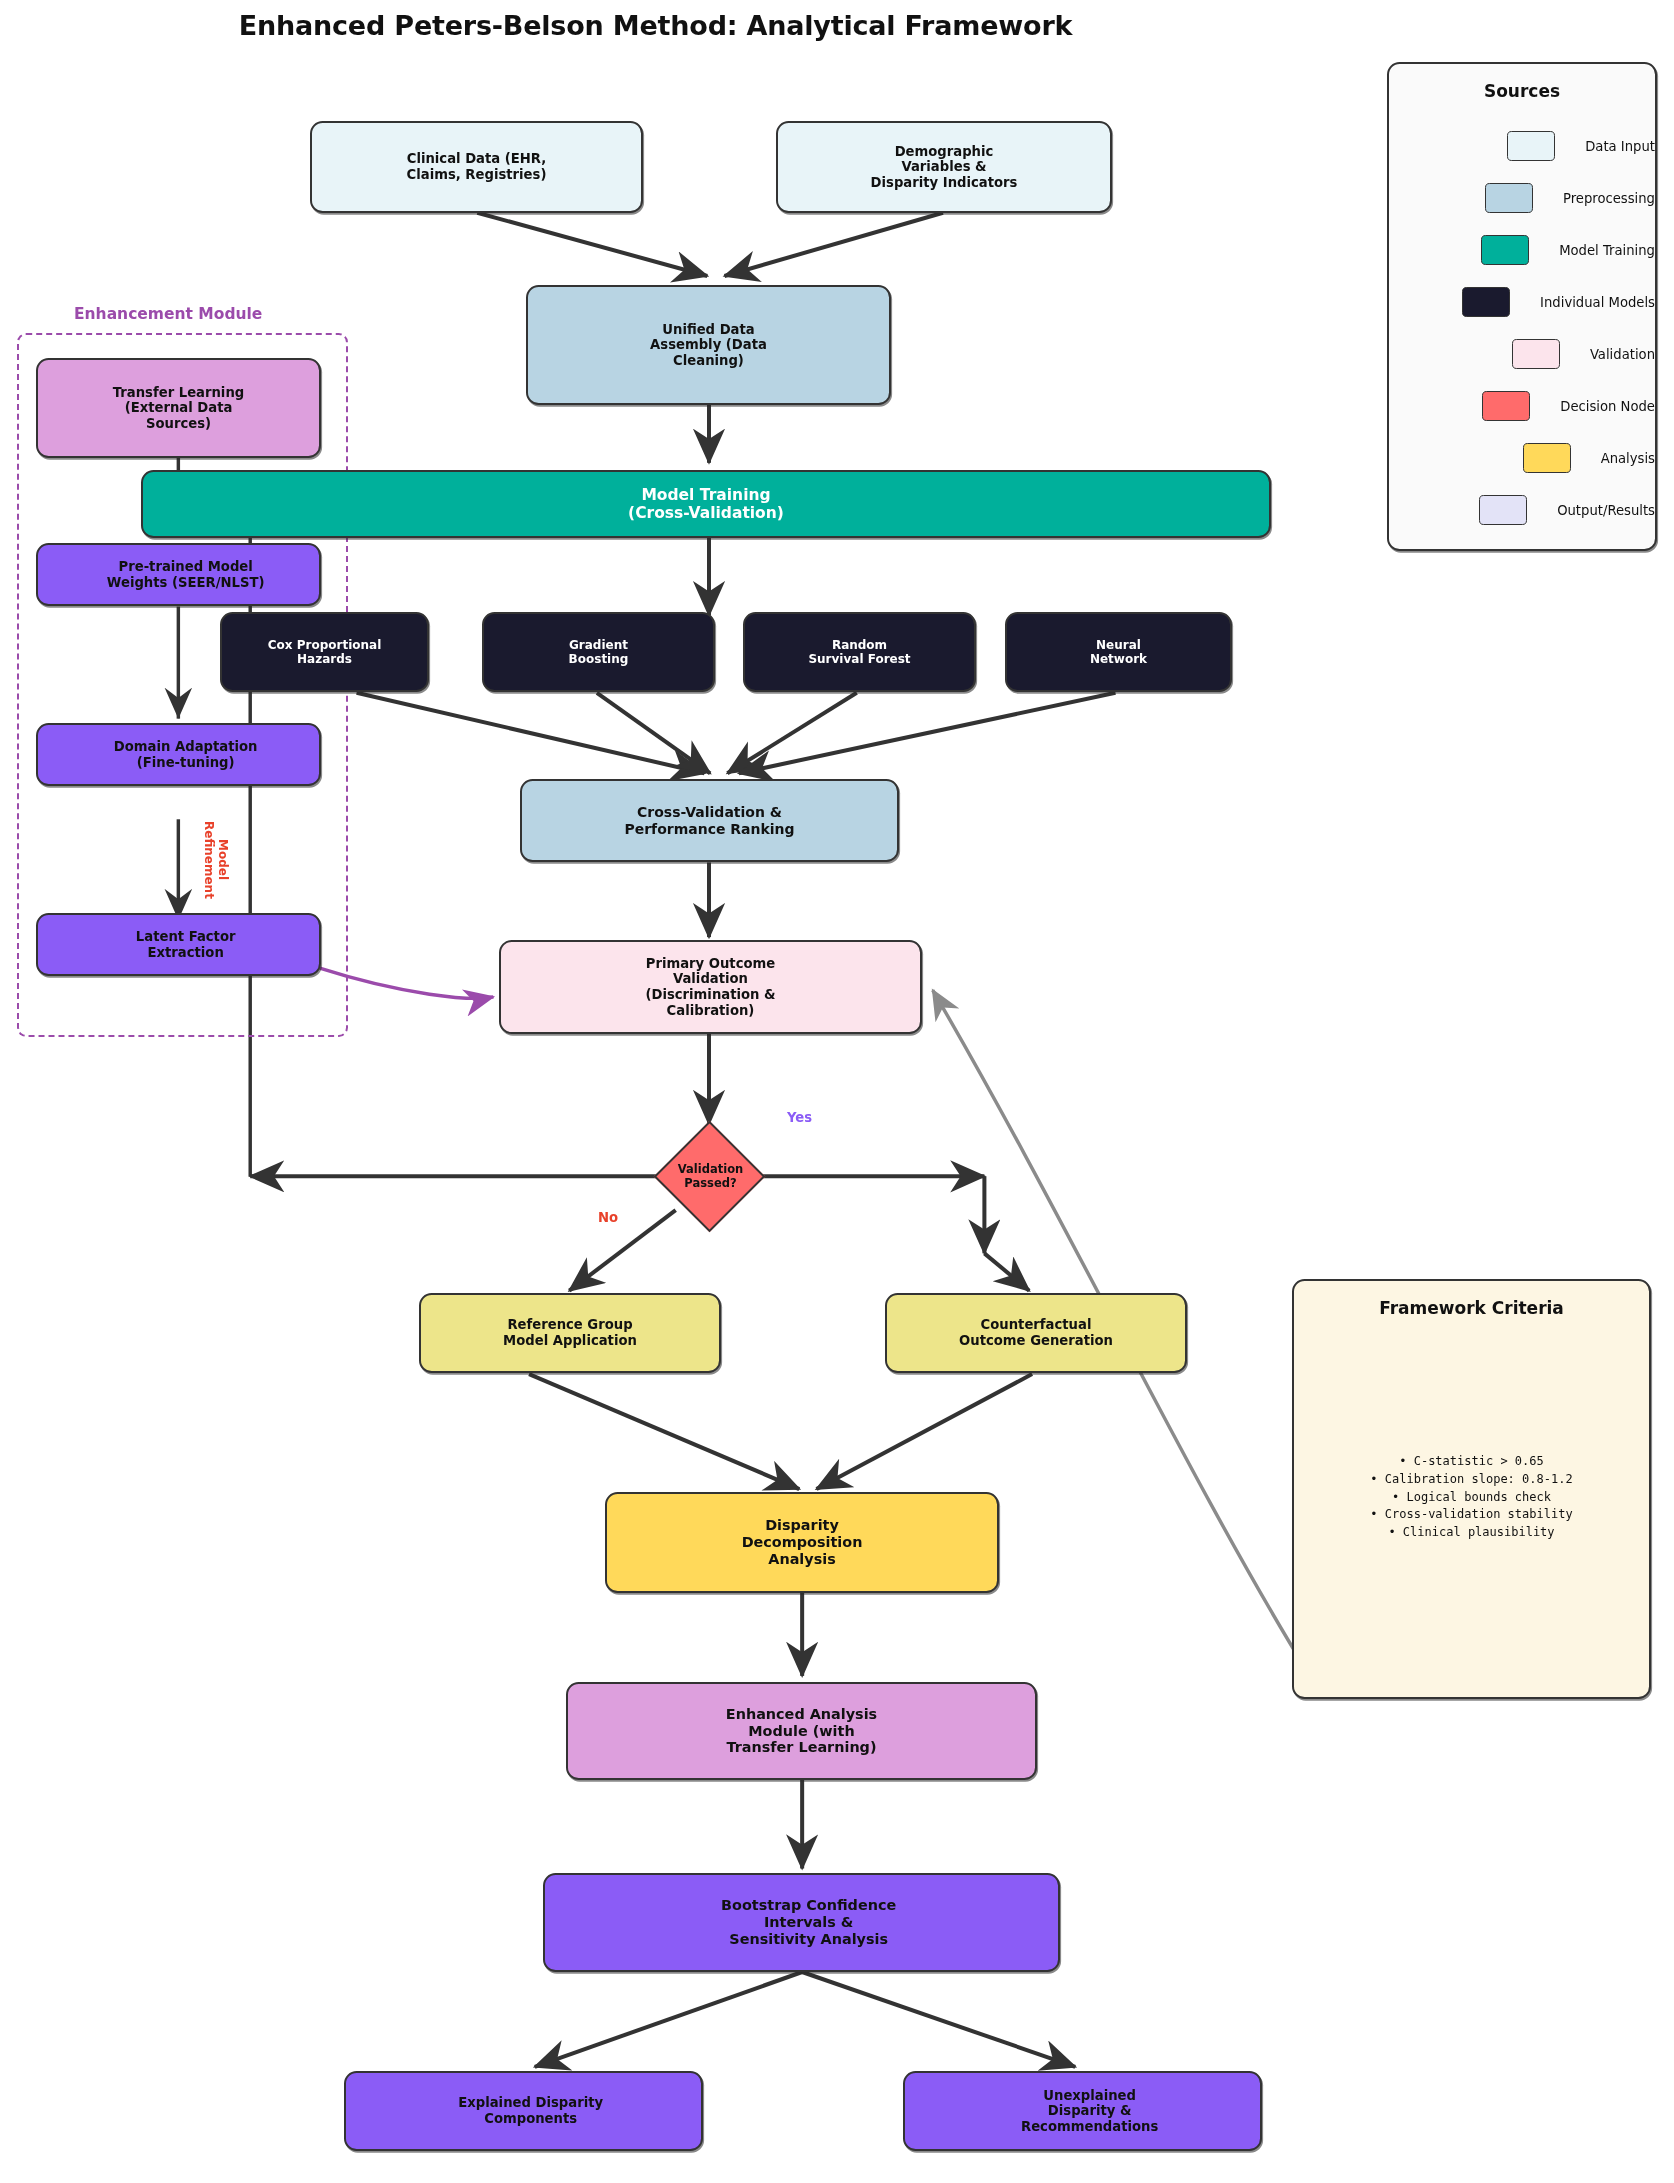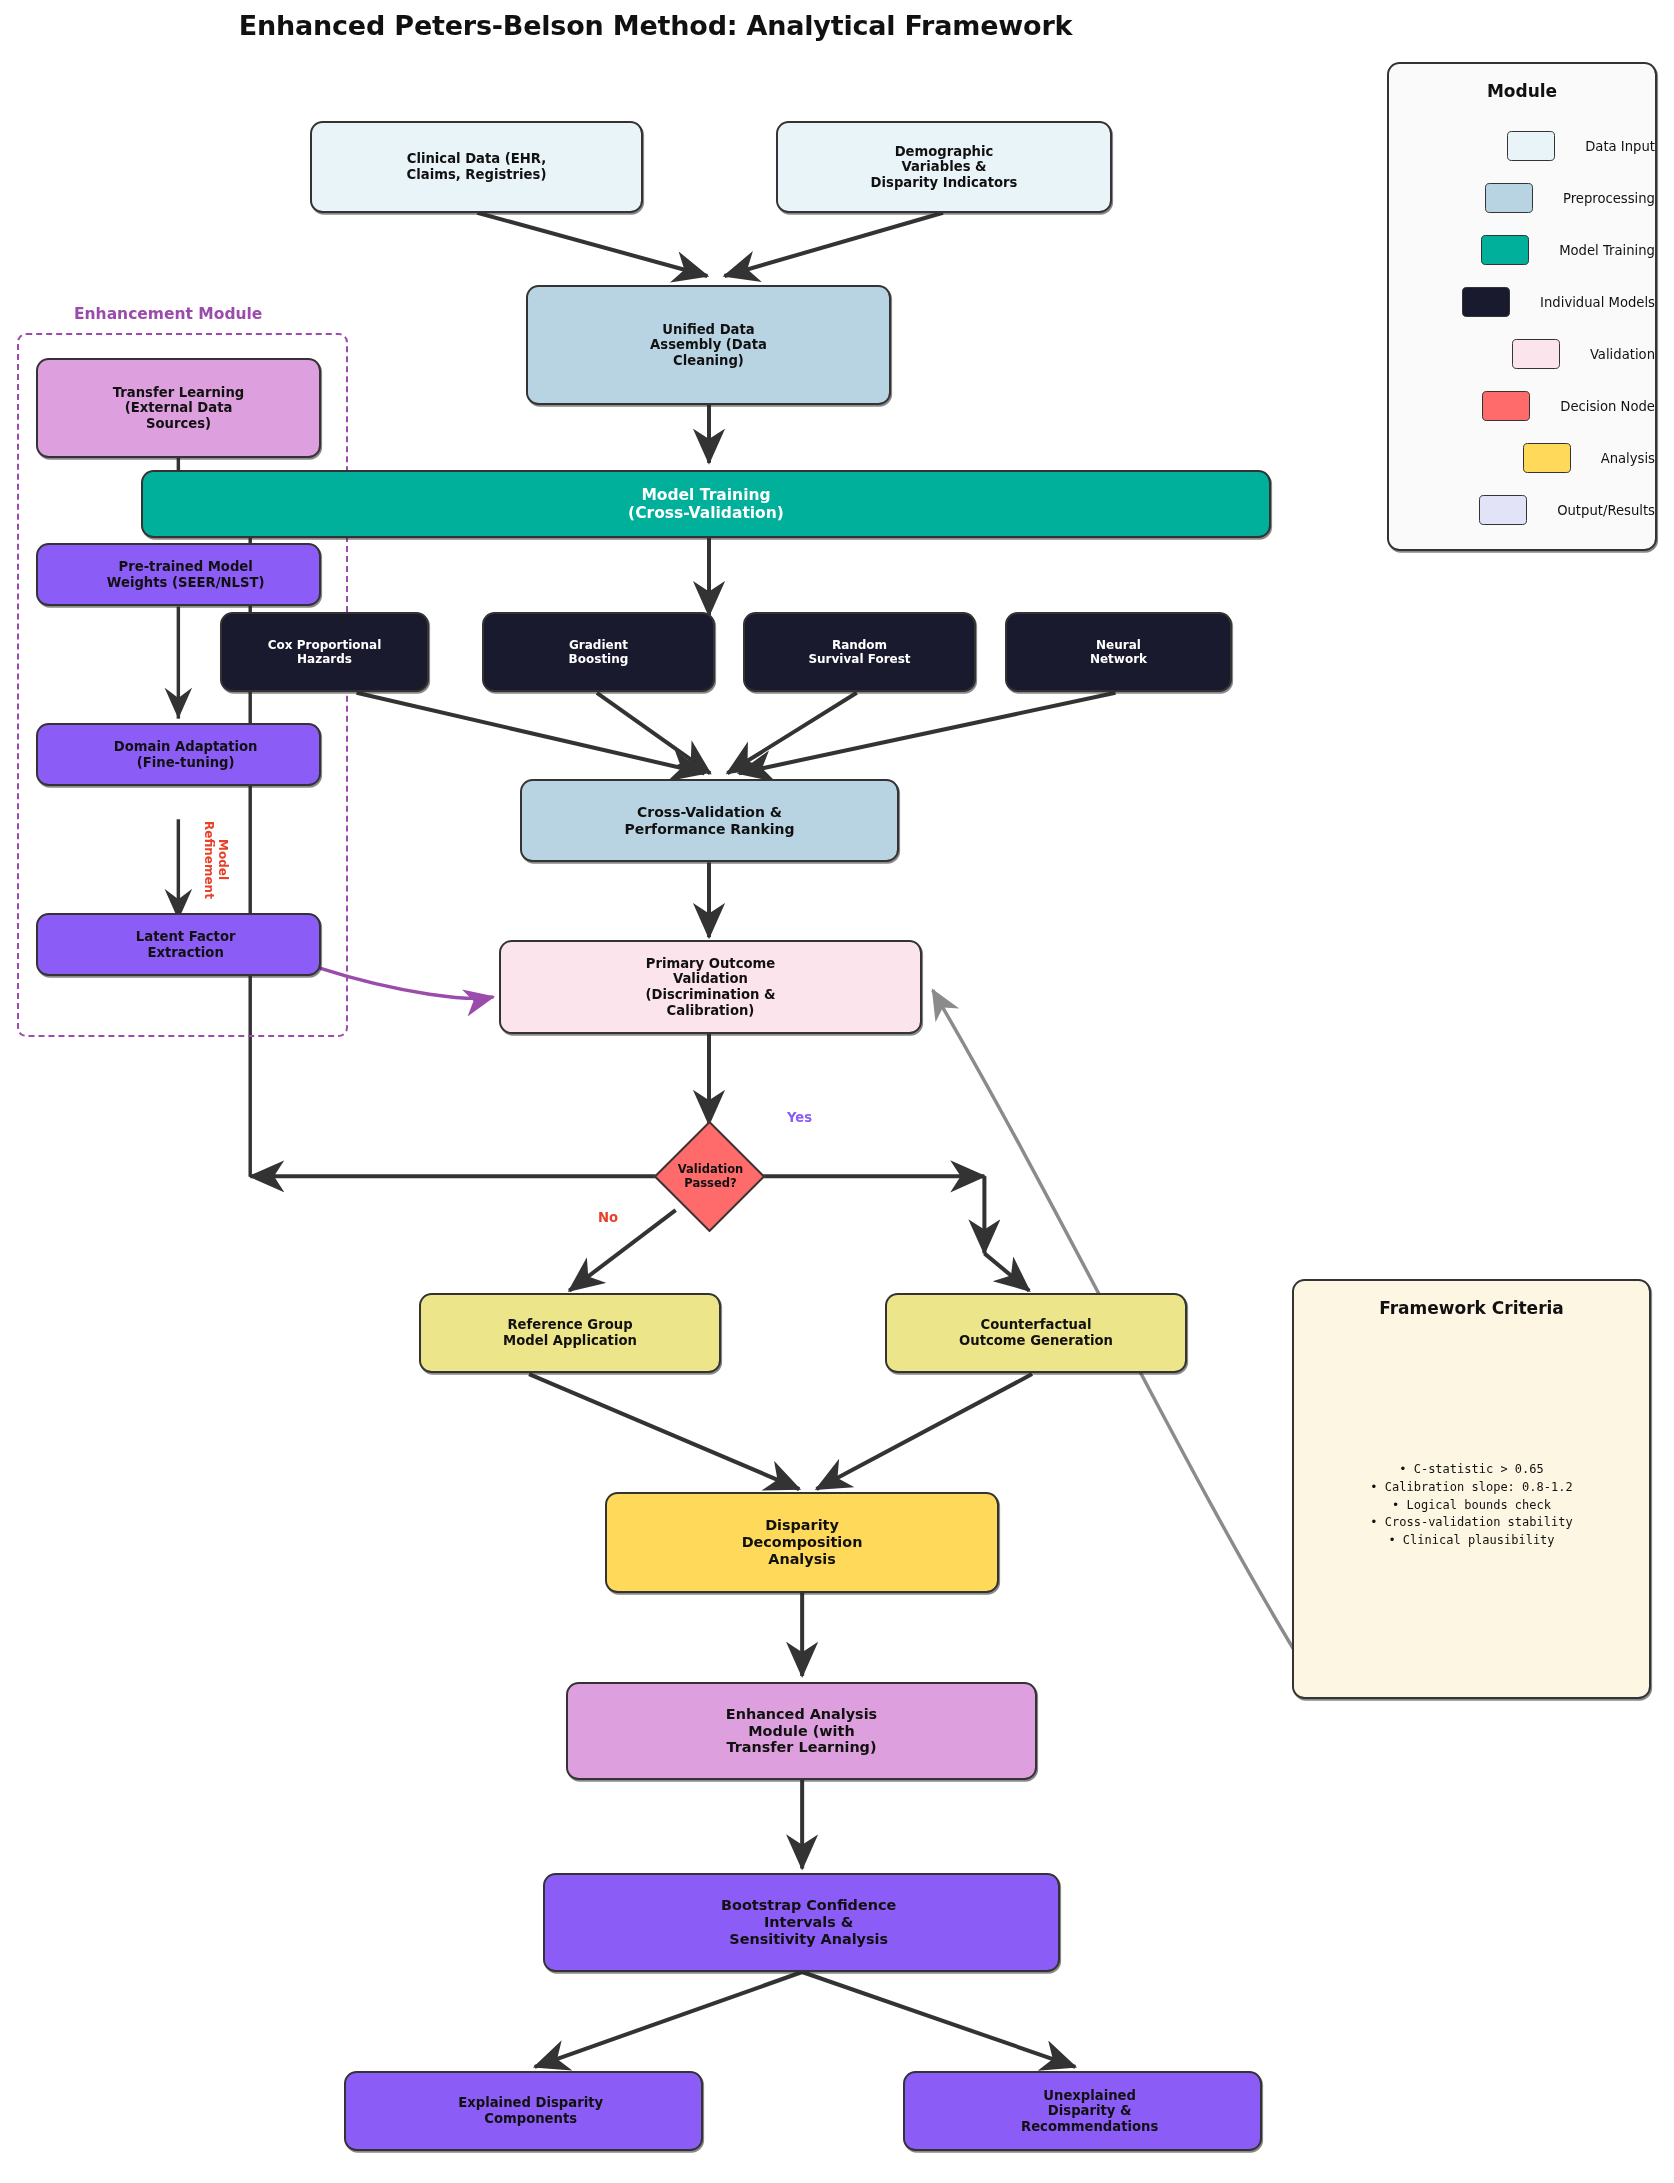--- a/index.html
+++ b/index.html
@@ -74,21 +74,21 @@
     border: 2.3px solid #333333; border-radius: 12.6px;
     background: #fdf6e3; z-index: 5;
     display: flex; flex-direction: column; align-items: center;
     box-shadow: 1.1px 1.7px 0px rgba(40,40,40,.55);
   }
   .panel.legend { background: #fafafa; }
   .panel-title {
     font-weight: bold; font-size: 17px; color: #111; margin-top: 17px;
   }
   .crit-list {
-    margin: 8px; padding: 0; list-style: none;
+    margin: 0; padding: 0; list-style: none;
     font-family: "DejaVu Sans Mono", monospace;
     font-size: 12px; color: #111; text-align: center;
     position: absolute; left: 0; right: 0; top: 172px;
     line-height: 1.48;
   }
 
   .legend-rows { position: absolute; left: 0; right: 0; top: 56px; }
   .legend-row {
     display: flex; align-items: center; height: 52px; padding-left: 40px; justify-content: flex-end;
   }
@@ -287,21 +287,21 @@
 
   <div class="node n-output" style="left:36px; top:913px; width:285px; height:63px; font-size:13.2px; z-index:7;">
     <span>Latent Factor<br>Extraction</span>
   </div>
 
   <div class="edge-label" style="left:787px; top:1110px; color:#8b5cf6;text-align:center;">Yes</div>
   <div class="edge-label" style="left:598px; top:1210px; color:#e8412a;">No</div>
   <div class="edge-label vert" style="left:201px; top:821px; color:#e8412a; font-size:12px; line-height:1.15; text-align:center;">Model<br>Refinement</div>
 
   <div class="panel legend" style="left:1387px; top:62px; width:270px; height:489px;">
-    <div class="panel-title">Module</div>
+    <div class="panel-title">Sources</div>
     <div class="legend-rows" id="legend-rows">
         <div class="legend-row">
           <div class="legend-swatch" style="background: rgb(232, 244, 248);"></div>
           <div class="legend-label">Data Input</div>
         </div>
         <div class="legend-row">
           <div class="legend-swatch" style="background: rgb(184, 212, 227);"></div>
           <div class="legend-label">Preprocessing</div>
         </div>
         <div class="legend-row">

